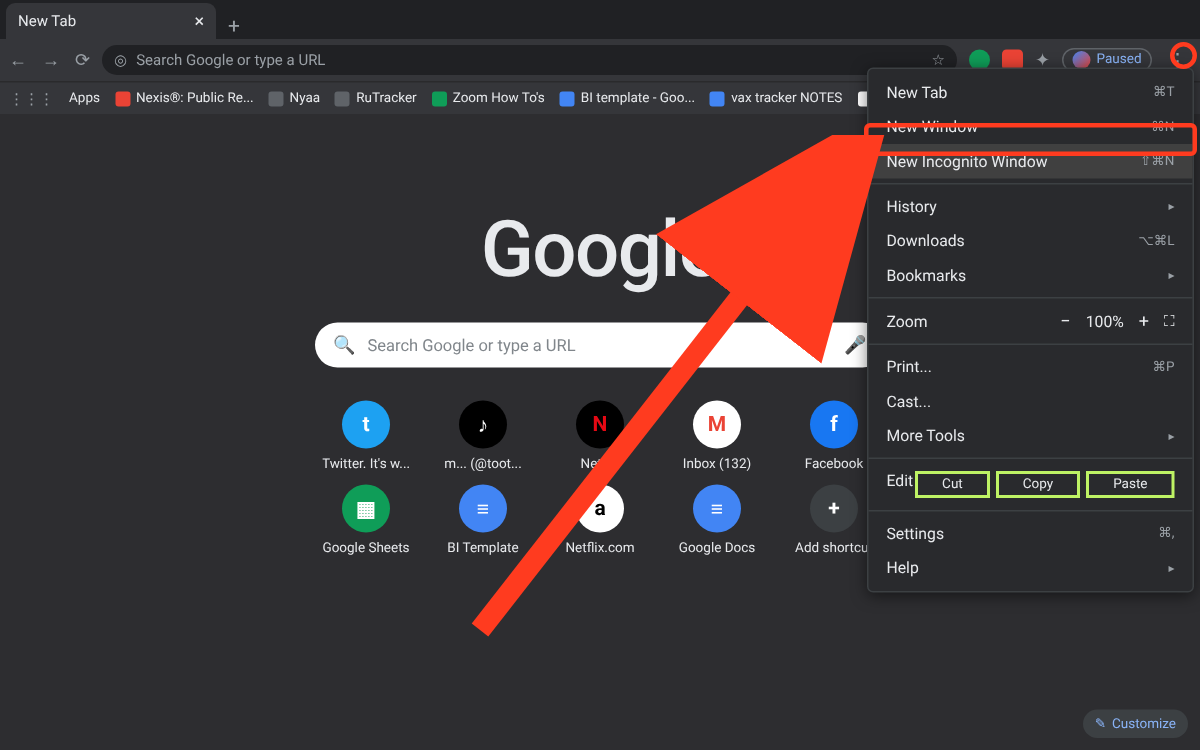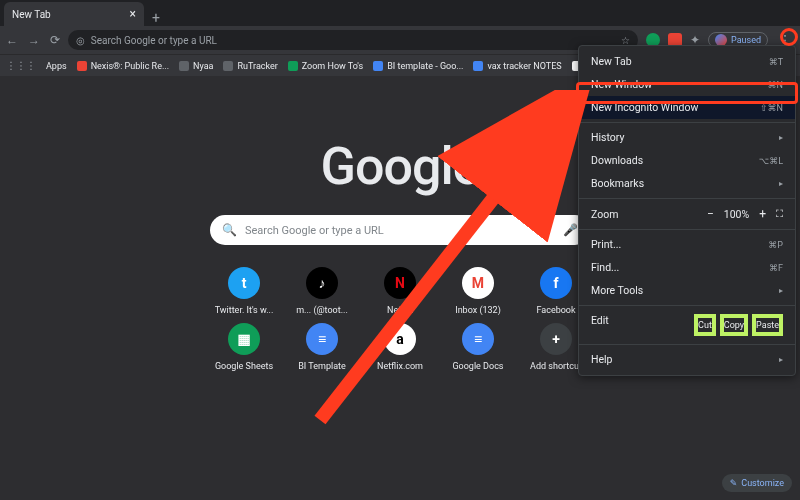--- a/index.html
+++ b/index.html
@@ -28,31 +28,31 @@
 .search-box{margin-top:18px;width:380px;height:30px;background:#fff;border-radius:15px;display:flex;align-items:center;padding:0 12px;gap:8px}
 .search-mag{color:#9aa0a6;font-size:12px}
 .search-ph{color:#80868b;font-size:11px;flex:1}
 .mic{color:#4285f4;font-size:12px}
 .shortcuts{margin-top:22px;display:grid;grid-template-columns:repeat(5,70px);gap:8px 8px}
 .sc{display:flex;flex-direction:column;align-items:center;gap:6px;cursor:pointer}
 .sc-icon{width:32px;height:32px;border-radius:50%;background:#3c4043;display:flex;align-items:center;justify-content:center;font-size:14px;font-weight:bold}
 .sc-label{color:#e8eaed;font-size:9px;text-align:left;white-space:nowrap;overflow:hidden;text-overflow:ellipsis;max-width:68px}
 .menu{position:absolute;top:45px;right:4px;width:218px;background:#292a2d;border:1px solid #3c4043;border-radius:4px;box-shadow:0 2px 10px rgba(0,0,0,.5);padding:4px 0;font-size:10.5px;color:#e8eaed}
 .mi{display:flex;align-items:center;justify-content:space-between;padding:5px 12px;cursor:pointer}
-.mi.hl{background:#0f172a}
+.mi.hl{background:#404040}
 .mi-short{color:#9aa0a6;font-size:9px}
 .mi-arrow{color:#9aa0a6;font-size:8px}
 .sep{height:1px;background:#3c4043;margin:3px 0}
 .zoom-row{display:flex;align-items:center;padding:5px 12px;gap:10px}
 .zoom-ctrl{margin-left:auto;display:flex;align-items:center;gap:10px;color:#e8eaed}
 .zoom-btn{cursor:pointer;font-size:12px}
 .full{font-size:10px}
 .edit-row{display:flex;align-items:flex-start;padding:5px 12px}
 .edit-btns{margin-left:auto;display:flex;gap:4px}
-.edit-btn{padding:2px 0;border:4px solid #bef264;font-size:9px;cursor:pointer}
+.edit-btn{padding:2px 16px;border:2px solid #bef264;font-size:9px;cursor:pointer}
 .highlight-box{position:absolute;border:3px solid #ff3b1f;border-radius:4px;pointer-events:none}
 .arrow-svg{position:absolute;pointer-events:none}
 .customize{position:absolute;bottom:8px;right:8px;background:#3c4043;color:#8ab4f8;font-size:9px;padding:4px 8px;border-radius:10px;display:flex;align-items:center;gap:4px;cursor:pointer}
 </style>
 </head>
 <body>
 
 <div class="tab-strip">
   <div class="tab">
     <span>New Tab</span>
@@ -205,37 +205,40 @@
       <span class="zoom-btn">+</span>
       <span class="full">⛶</span>
     </div>
   </div>
   <div class="sep"></div>
   <div class="mi">
       <span>Print...</span>
       <span class="mi-short">⌘P</span>
     </div>
   <div class="mi">
-      <span>Find...</span>
-      <span class="mi-short">⌘F</span>
+      <span>Cast...</span>
     </div>
   <div class="mi">
       <span>More Tools</span>
       <span class="mi-arrow">▸</span>
     </div>
   <div class="sep"></div>
   <div class="edit-row">
     <span>Edit</span>
     <div class="edit-btns">
       <span class="edit-btn">Cut</span>
       <span class="edit-btn">Copy</span>
       <span class="edit-btn">Paste</span>
     </div>
   </div>
   <div class="sep"></div>
+  <div class="mi">
+      <span>Settings</span>
+      <span class="mi-short">⌘,</span>
+    </div>
   <div class="mi">
       <span>Help</span>
       <span class="mi-arrow">▸</span>
     </div>
 </div>
 
 <div class="highlight-box" style="top:82px;right:2px;width:222px;height:22px"></div>
 <div class="highlight-box" style="top:28px;right:2px;width:18px;height:18px;border-radius:50%"></div>
 
 <svg class="arrow-svg" style="top:90px;left:300px" width="290" height="340">

